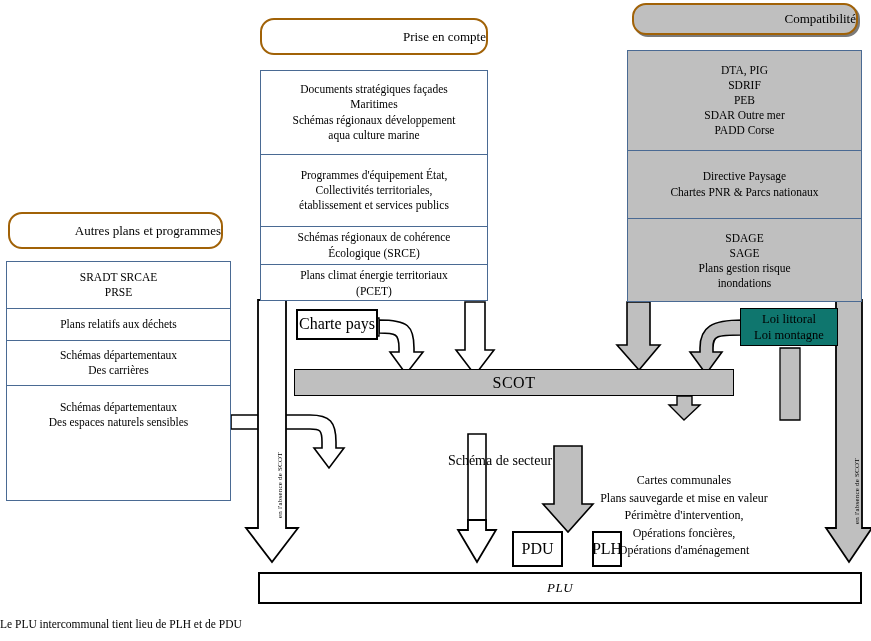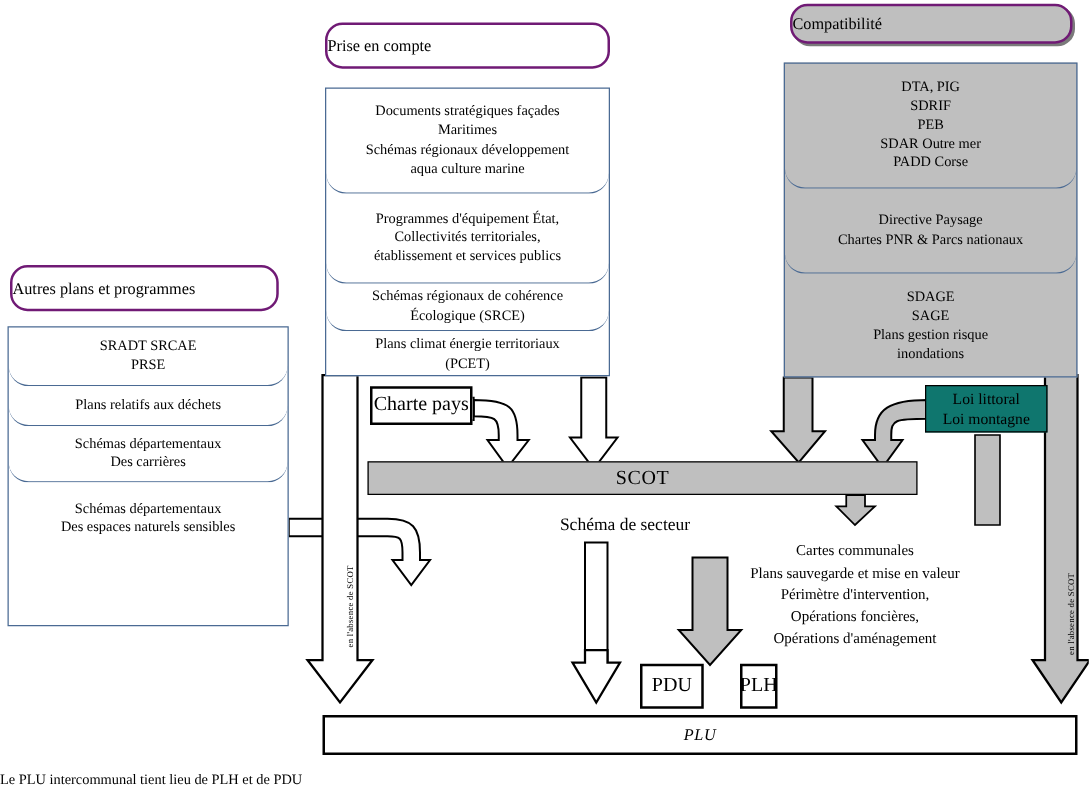--- a/index.html
+++ b/index.html
@@ -3,48 +3,48 @@
 <meta charset="utf-8">
 <style>
   html,body{margin:0;padding:0;background:#ffffff;}
   body{width:871px;height:641px;font-family:"Liberation Serif",serif;color:#000;}
   #canvas{position:relative;width:871px;height:641px;overflow:hidden;}
 
   .abs{position:absolute;box-sizing:border-box;}
 
   
   .capsule{
-    border:2px solid #701a75;border-radius:14px;background:#fff;
-    display:flex;align-items:center;justify-content:flex-start;
+    border:2px solid #a16207;border-radius:14px;background:#fff;
+    display:flex;align-items:center;justify-content:flex-end;
     font-size:13px;text-align:center;
   }
   .capsule.gray{background:#bfbfbf;box-shadow:2px 2px 0 #7a7a7a;}
 
   
   .stack{border:1px solid #4a6a93;background:#fff;}
   .stack.gray{background:#bfbfbf;}
   .scell{
     border-bottom:1px solid #4a6a93;
     display:flex;align-items:center;justify-content:center;
     text-align:center;font-size:11.5px;line-height:1.32;
-    padding:3px 6px;box-sizing:border-box;border-radius:16px;
+    padding:3px 6px;box-sizing:border-box;
   }
   .scell:last-child{border-bottom:none;}
 
   .plainbox{border:2px solid #000;background:#fff;
     display:flex;align-items:center;justify-content:center;
     text-align:center;font-size:16px;line-height:1.3;}
   .graybox{border:1px solid #000;background:#0f766e;
     display:flex;align-items:center;justify-content:center;
     text-align:center;font-size:12.5px;line-height:1.3;}
   .graybar{background:#bfbfbf;border:1px solid #000;
     display:flex;align-items:center;justify-content:center;
     font-size:16px;letter-spacing:.5px;}
 
-  .freetext{font-size:12px;line-height:1.35;text-align:center;}
+  .freetext{font-size:12px;line-height:1.35;text-align:center;margin-top:40px;}
   .caption{font-size:11.5px;text-align:left;width:100%;}
 
   .vlabel{
     font-size:7px;letter-spacing:.2px;white-space:nowrap;
     transform:rotate(-90deg);transform-origin:left top;
   }
 
   svg{position:absolute;left:0;top:0;overflow:visible;}
 </style>
 </head>

